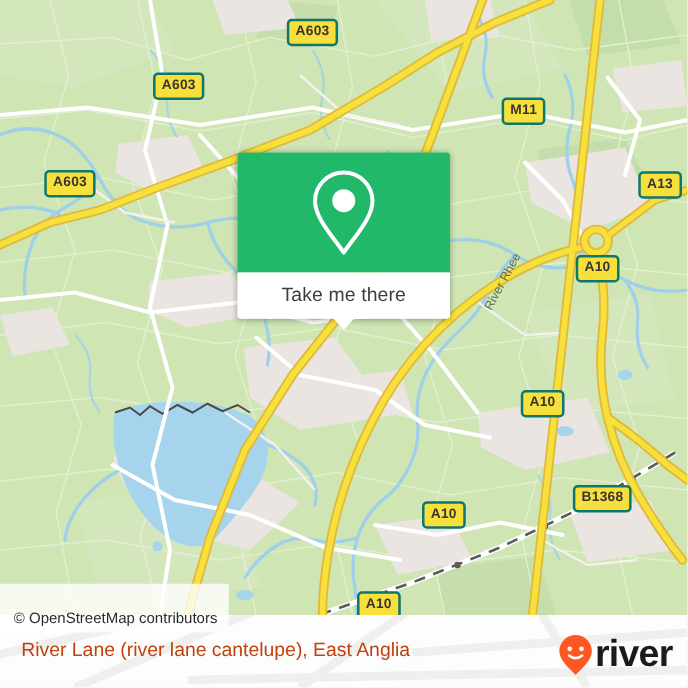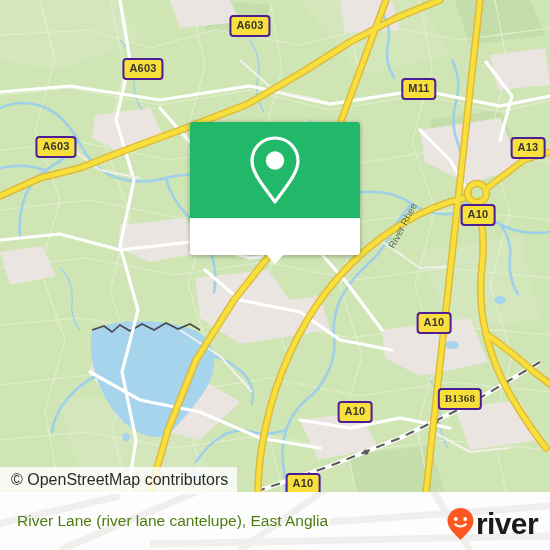--- a/index.html
+++ b/index.html
@@ -11,21 +11,21 @@
   #app{position:relative;width:550px;height:550px;overflow:hidden;background:#fff;}
 
   
   #map{position:absolute;left:0;top:0;width:550px;height:492px;overflow:hidden;background:#cfe5b4;}
   #map svg{position:absolute;left:0;top:0;}
 
   
   .shield{
     position:absolute;
     background:#f7e03c;
-    border:2px solid #4c1d95;
+    border:2px solid #0f766e;
     border-radius:4px;
     color:#3a3530;
     font-weight:bold;
     font-size:11px;
     line-height:1;
     padding:3px 5px 4px 5px;
     letter-spacing:.2px;
     white-space:nowrap;
     font-family:"Liberation Sans", sans-serif;
     box-sizing:border-box;
@@ -68,39 +68,39 @@
     width:0;height:0;
     border-left:9px solid transparent;
     border-right:9px solid transparent;
     border-top:10px solid #ffffff;
   }
 
   
   #attrib{
     position:absolute;left:0;top:467px;
     background:rgba(255,255,255,.80);
-    padding:4px 9px 5px 11px;
-    font-size:16px;color:#2b2b2b;
+    padding:20px 9px 5px 11px;
+    font-size:12px;color:#2b2b2b;
     font-family:"Liberation Sans", sans-serif;
     white-space:nowrap;
     z-index:5;
   }
 
   
   #footer{
     position:absolute;left:0;top:492px;width:550px;height:58px;
     background:#fdfdfd;
     display:flex;align-items:center;
     overflow:hidden;
   }
   #footer-bg{position:absolute;left:0;top:0;}
   #place{
     position:relative;z-index:2;
     margin-left:17px;
-    font-size:15.5px;color:#4d7c0f;white-space:nowrap;
+    font-size:15.5px;color:#c2410c;white-space:nowrap;
   }
   #logo{
     position:absolute;right:12px;top:50%;margin-top:-14px;
     display:flex;align-items:center;z-index:2;
   }
   #logo-word{
     font-size:30px;font-weight:bold;color:#1b1b1b;
     letter-spacing:-.6px;line-height:1;margin-left:1px;
   }
 </style>
@@ -272,38 +272,39 @@
     </svg>
 
     <div id="shields">
         <div class="shield" style="left: 250px; top: 26px; transform: translate(-50%, -50%);">A603</div>
         <div class="shield" style="left: 143px; top: 69px; transform: translate(-50%, -50%);">A603</div>
         <div class="shield" style="left: 56px; top: 147px; transform: translate(-50%, -50%);">A603</div>
         <div class="shield" style="left: 419px; top: 89px; transform: translate(-50%, -50%); text-align: center;">M11</div>
         <div class="shield" style="left: 528px; top: 148px; transform: translate(-50%, -50%);">A13</div>
         <div class="shield" style="left: 478px; top: 215px; transform: translate(-50%, -50%);">A10</div>
         <div class="shield" style="left: 434px; top: 323px; transform: translate(-50%, -50%);">A10</div>
-        <div class="shield" style="left: 460px; top: 399px; transform: translate(-50%, -50%); font-family: Liberation Serif, serif;">B1368</div>
+        <div class="shield" style="left: 482px; top: 399px; transform: translate(-50%, -50%);">B1368</div>
         <div class="shield" style="left: 355px; top: 412px; transform: translate(-50%, -50%);">A10</div>
         <div class="shield" style="left: 303px; top: 484px; transform: translate(-50%, -50%);">A10</div>
       </div>
 
     <div id="riverlabels">
         <div class="riverlabel" style="left: 386px; top: 245px; transform: rotate(-62deg);">River Rhee</div>
       </div>
   </div>
 
   <div id="card">
     <div id="card-head">
       <svg width="58" height="72" viewBox="0 0 58 72">
         <path d="M29 4 C16.3 4 6 14.3 6 27 C6 40 20 55 29 68 C38 55 52 40 52 27 C52 14.3 41.7 4 29 4 Z" fill="none" stroke="#ffffff" stroke-width="3.2" stroke-linejoin="round"></path>
         <circle cx="29" cy="26.5" r="9.2" fill="#ffffff"></circle>
       </svg>
     </div>
     <div id="card-foot">
+      <span>Take me there</span>
       <div id="card-tail"></div>
     </div>
   </div>
 
   <div id="attrib">© OpenStreetMap contributors</div>
 
   <div id="footer">
     <svg id="footer-bg" width="550" height="58" viewBox="0 0 550 58">
       <rect x="0" y="0" width="550" height="58" fill="#fdfdfd"></rect>
       <g stroke="#f0efee" stroke-width="7" fill="none">

